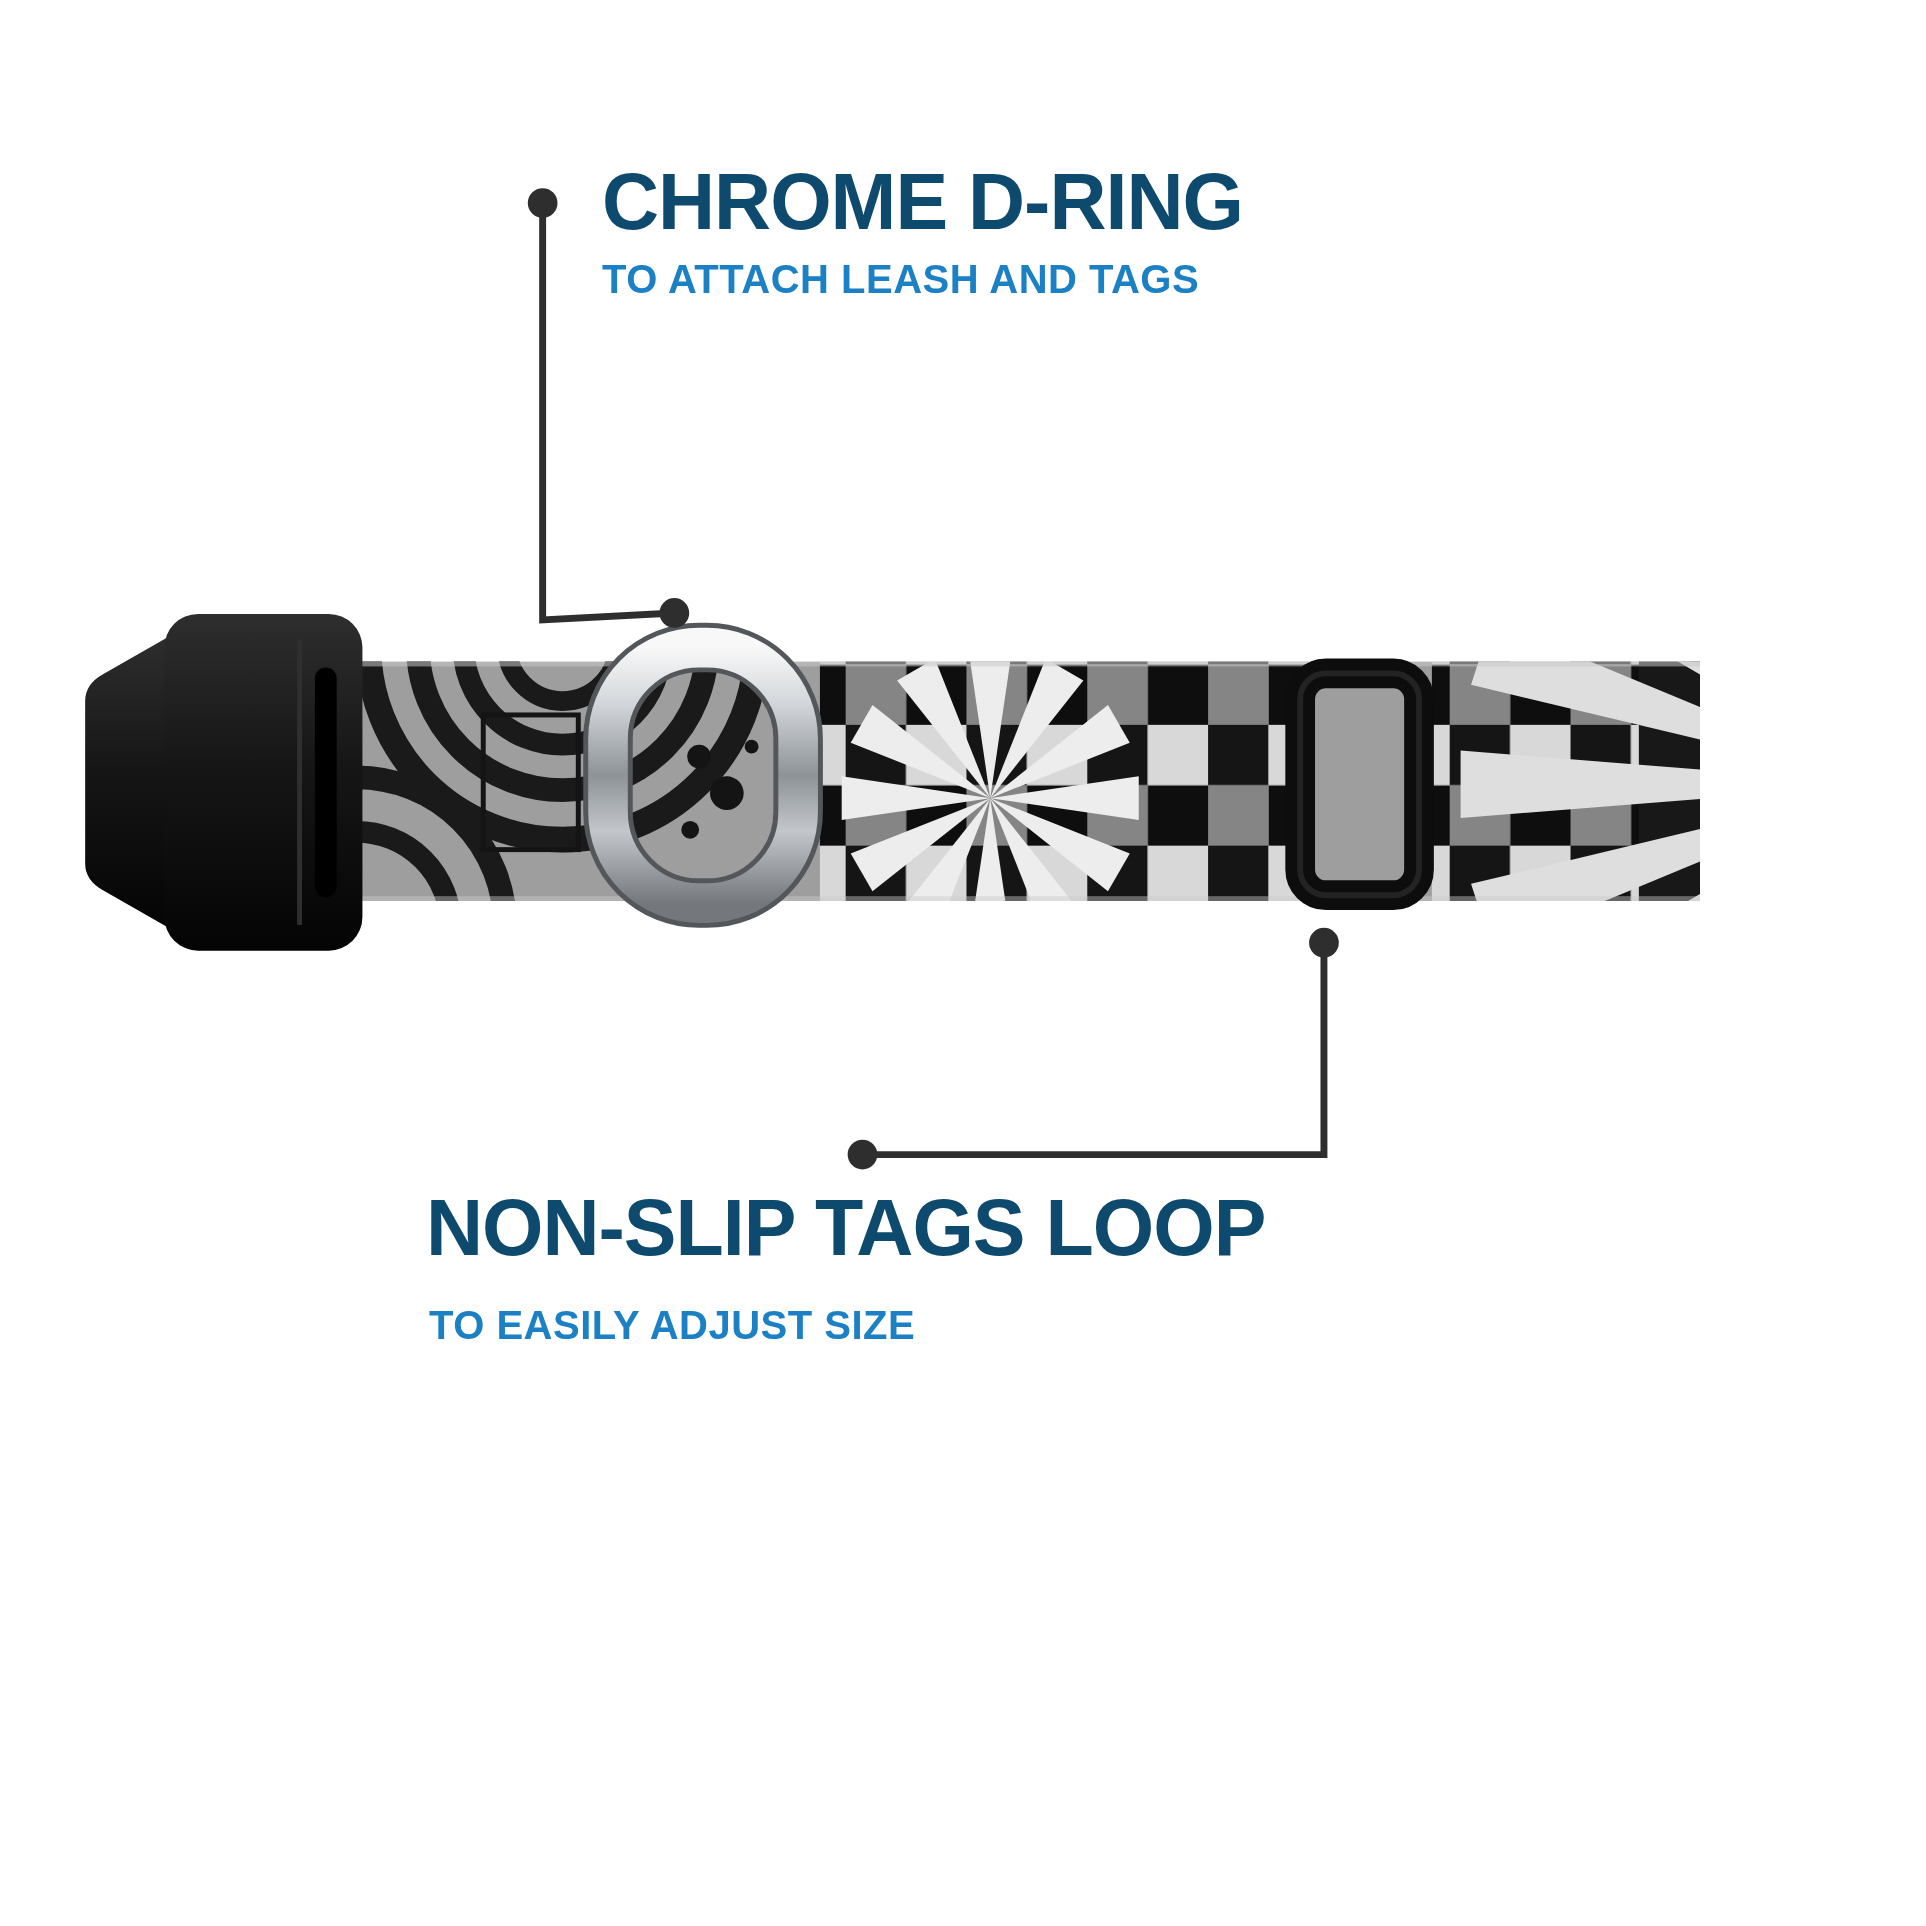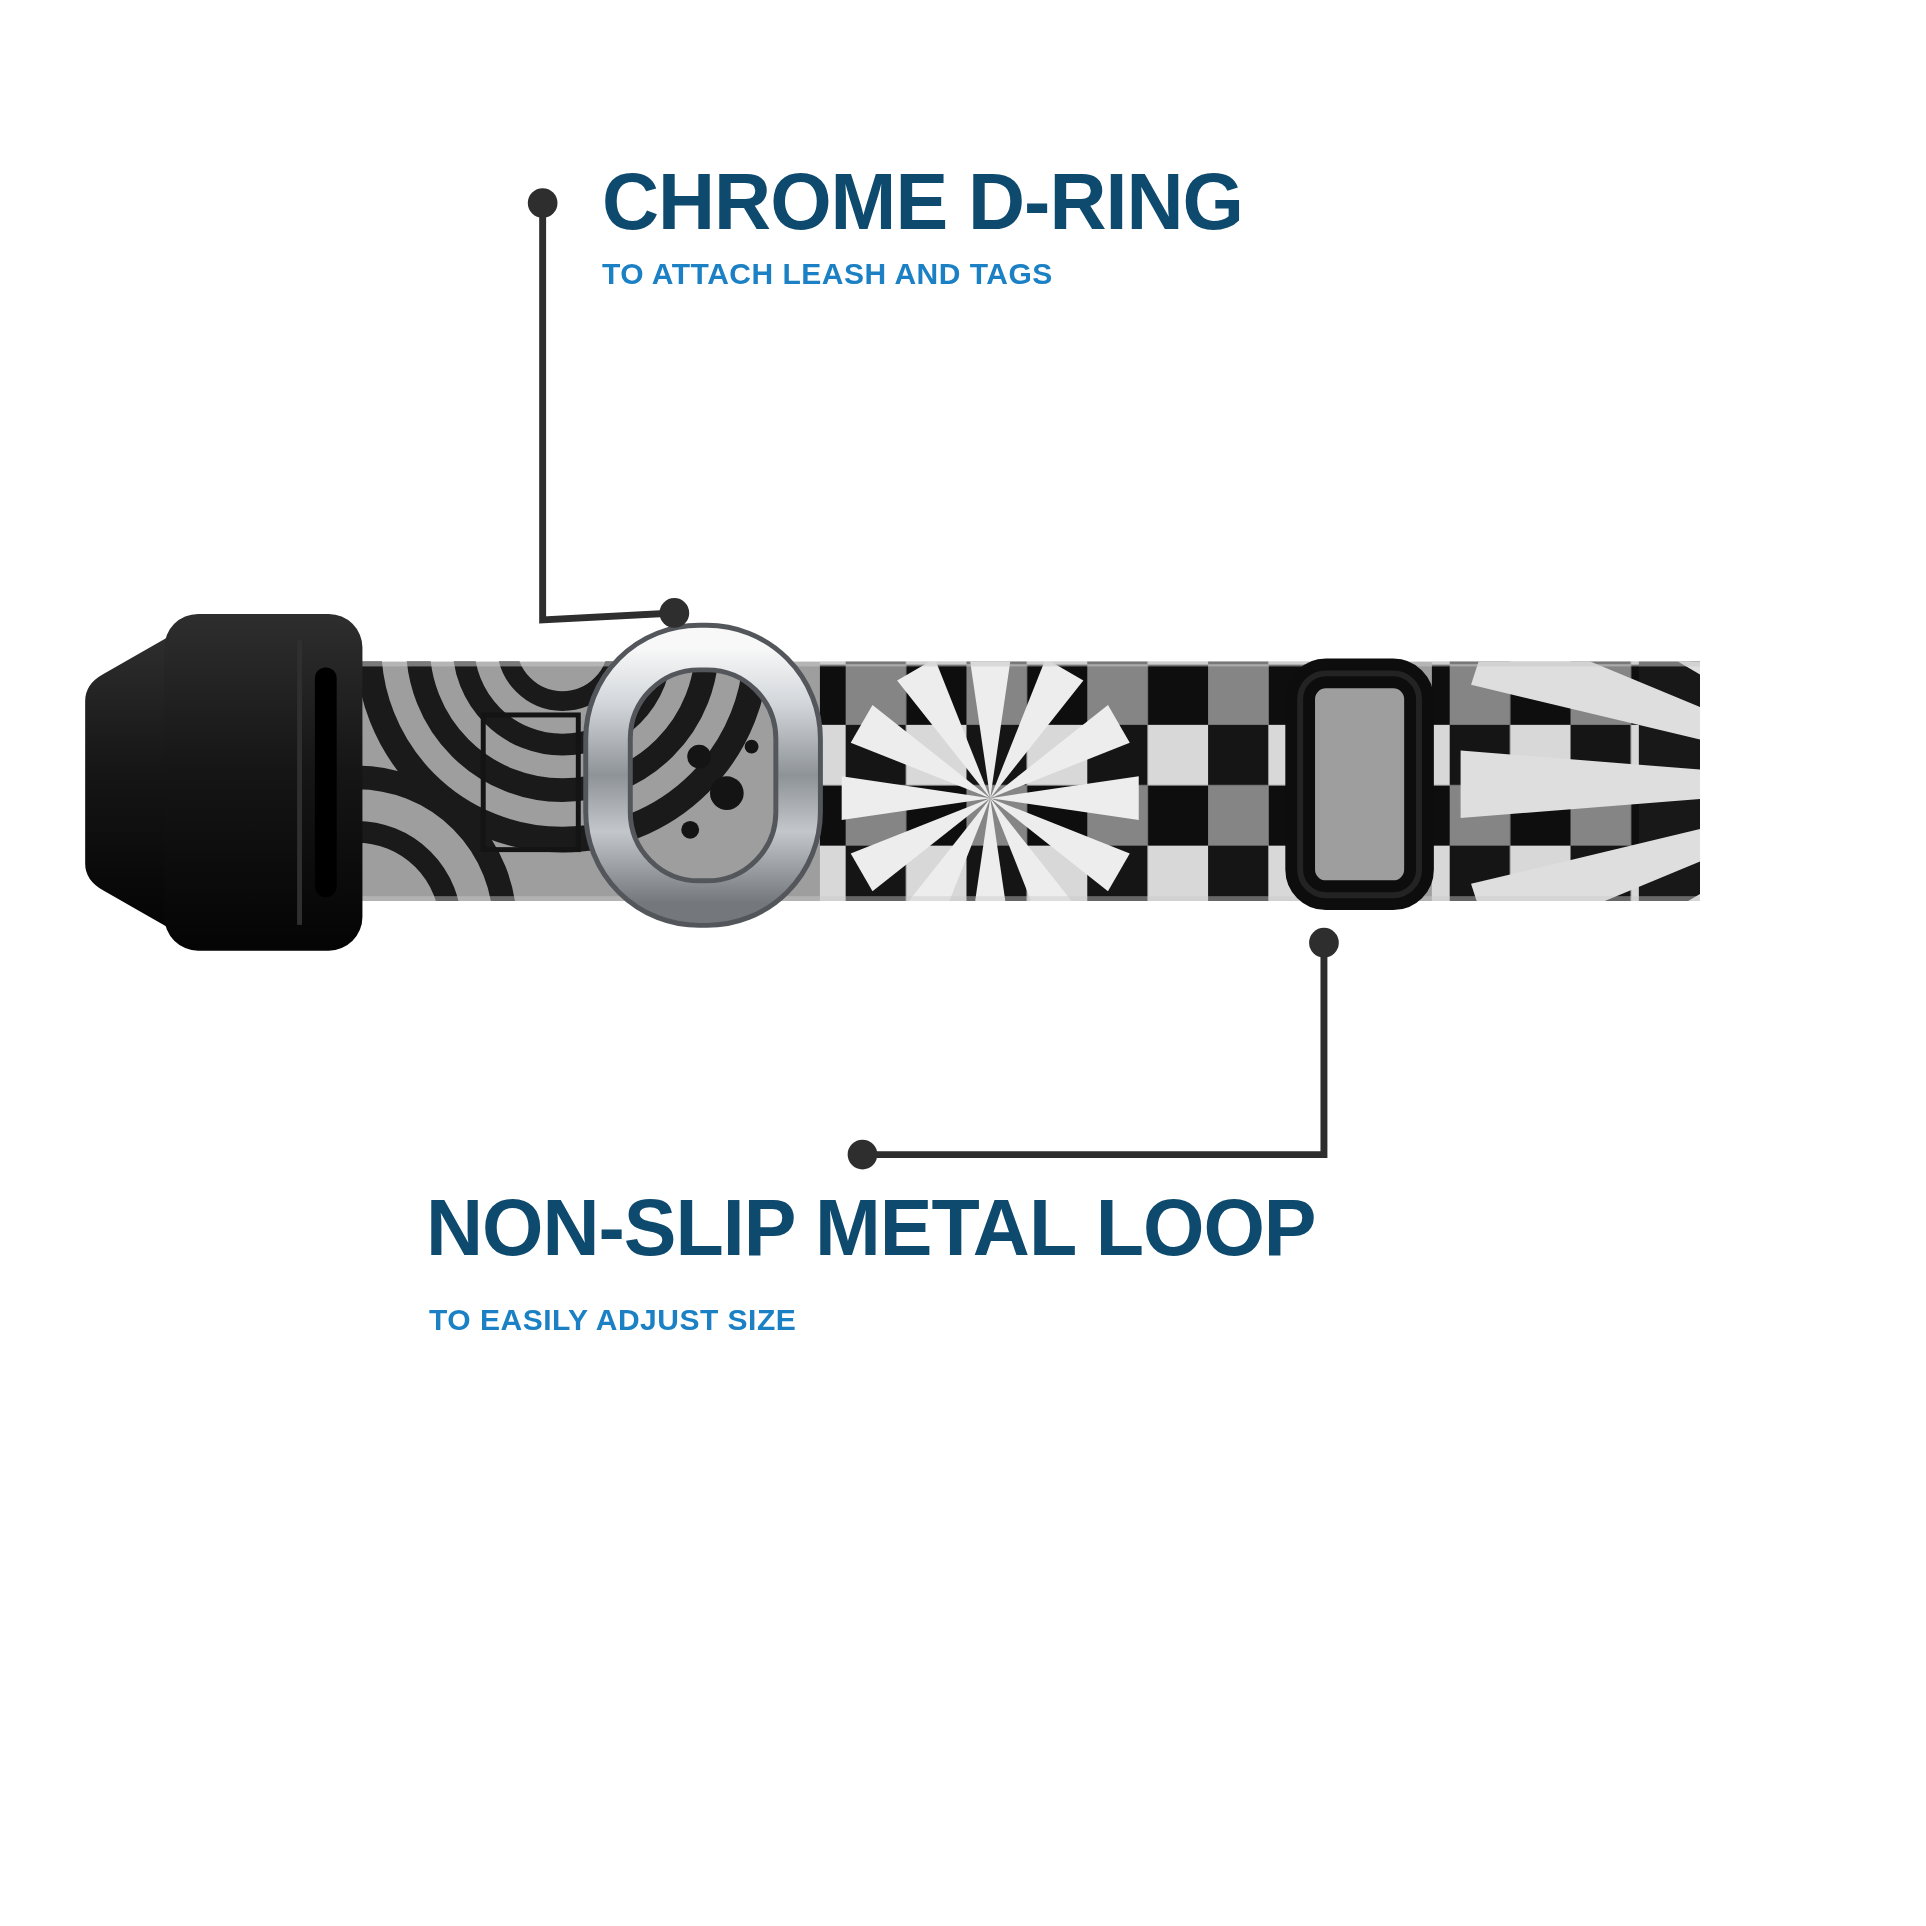--- a/index.html
+++ b/index.html
@@ -4,21 +4,21 @@
 <style>
   * { margin:0; padding:0; box-sizing:border-box; }
   html, body { width:1927px; height:1927px; background:#ffffff; font-family:"Liberation Sans", sans-serif; }
   .stage { position:relative; width:1700px; height:1927px; overflow:hidden; background:var(--background, #ffffff); }
   .art { position:absolute; left:0; top:0; }
   .callout-title {
     position:absolute; font-weight:700; font-size:79px; letter-spacing:-1px;
     line-height:1; white-space:nowrap; color:var(--title, #0d4a6e);
   }
   .callout-sub {
-    position:absolute; font-weight:700; font-size:30px; letter-spacing:0.5px;
+    position:absolute; font-weight:700; font-size:40px; letter-spacing:0.5px;
     line-height:1; white-space:nowrap; color:var(--subtitle, #1b80c4);
   }
   #dring-title { left:602px; top:162px; }
   #dring-sub   { left:602px; top:259px; }
   #loop-title  { left:426px; top:1188px; }
   #loop-sub    { left:429px; top:1285px;margin-top:20px; }
   .callout-line { stroke:var(--line, #2e2e2e); stroke-width:7; fill:none; }
   .callout-dot  { fill:var(--line, #2e2e2e); }
 </style>
 </head>
@@ -127,17 +127,17 @@
     <g>
       <polyline class="callout-line" points="1337,952 1337,1166 871,1166"></polyline>
       <circle class="callout-dot" cx="1337" cy="952" r="15"></circle>
       <circle class="callout-dot" cx="871" cy="1166" r="15"></circle>
     </g>
   </svg>
 
   <div class="callout-title" id="dring-title">CHROME D-RING</div>
   <div class="callout-sub" id="dring-sub">TO ATTACH LEASH AND TAGS</div>
 
-  <div class="callout-title" id="loop-title">NON-SLIP METAL LOOP</div>
+  <div class="callout-title" id="loop-title">NON-SLIP TAGS LOOP</div>
   <div class="callout-sub" id="loop-sub">TO EASILY ADJUST SIZE</div>
 
 </div>
 
 
 </body></html>

